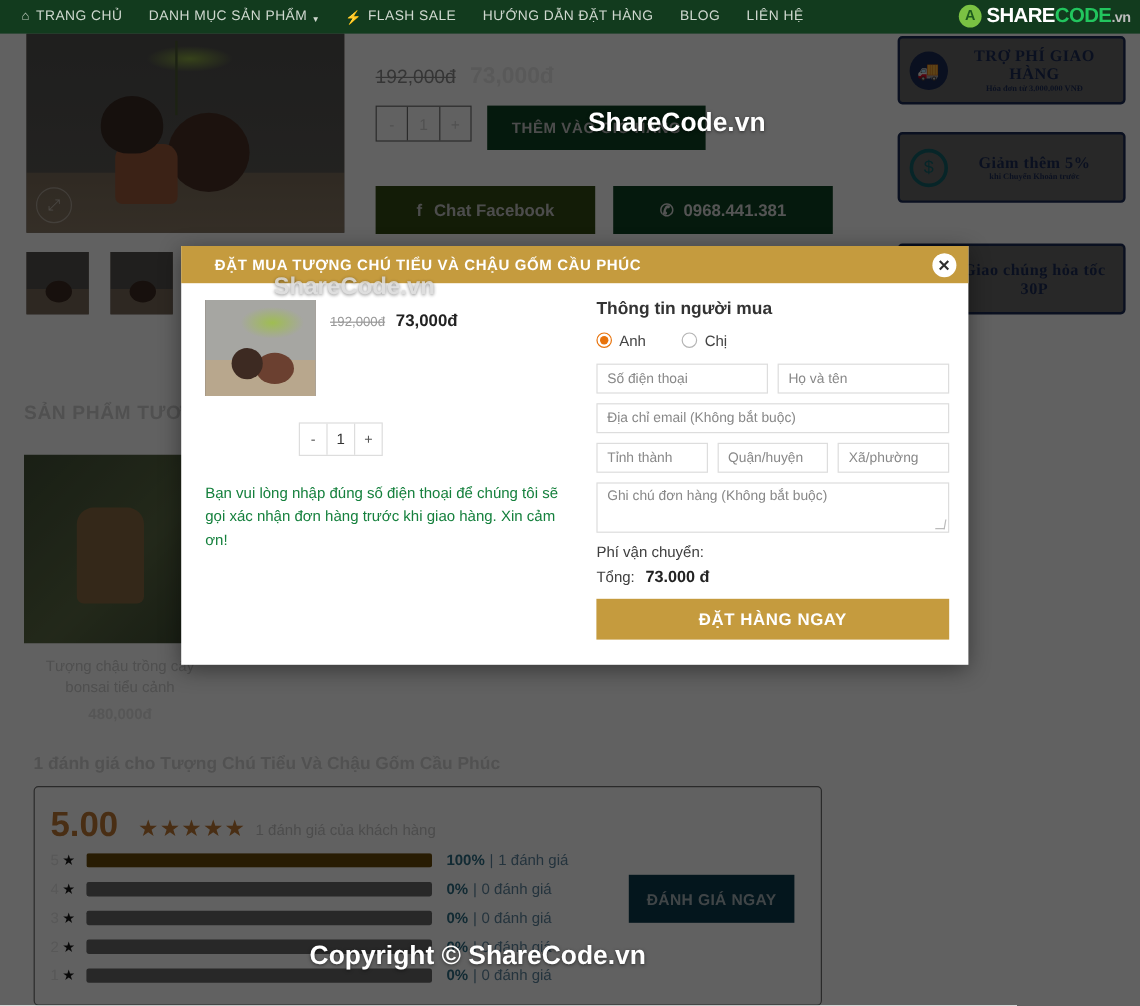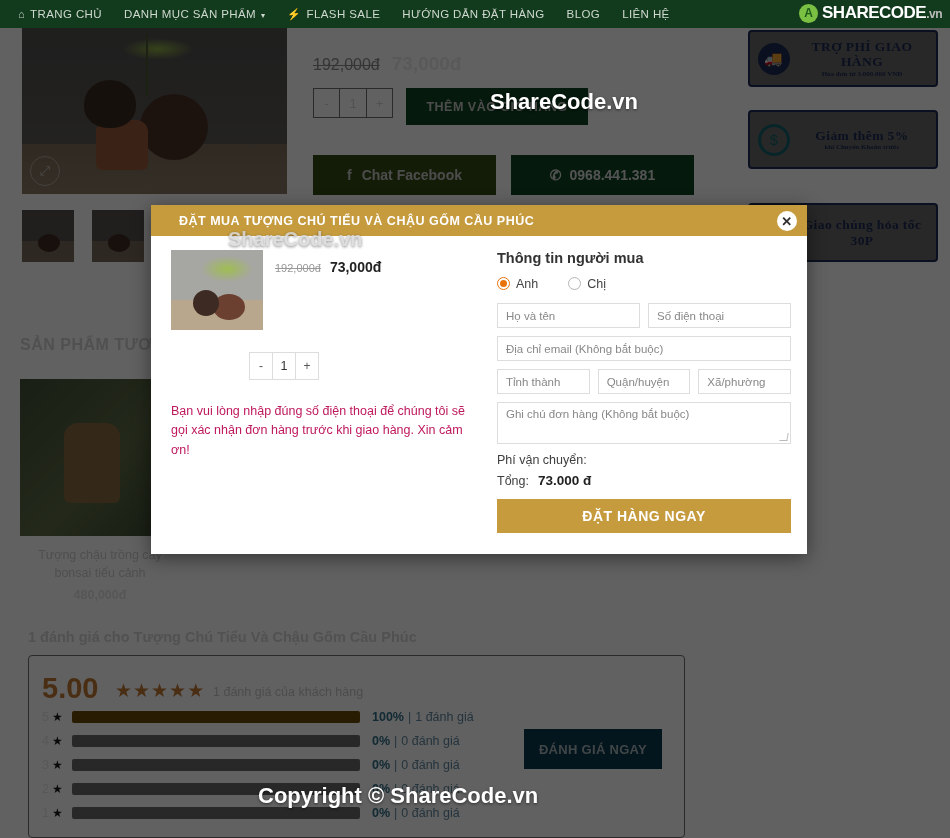--- a/index.html
+++ b/index.html
@@ -31,21 +31,21 @@
     position:absolute; right:8px; top:3px;
     display:flex; align-items:center; gap:4px;
   }
   .brand-circle {
     width:19px; height:19px; border-radius:50%;
     background:#7ac143; color:#1d5c1d; font-size:12px; font-weight:bold;
     display:flex; align-items:center; justify-content:center;
   }
   .brand-txt { font-size:17px; font-weight:bold; letter-spacing:-.5px; }
   .brand-txt .w { color:#fff; }
-  .brand-txt .g { color:#ffffff; }
+  .brand-txt .g { color:#22c55e; }
   .brand-txt .s { color:#bcbcbc; font-size:12px; }
 
   
   .gallery-main {
     position:absolute; left:22px; top:28px; width:265px; height:166px;
     background:#6d6258; overflow:hidden;
   }
   .statue-scene { position:absolute; inset:0; }
   .bg-wall { position:absolute; left:0; top:0; right:0; height:70%; background:linear-gradient(#51514f,#5c5a56); }
   .bg-floor { position:absolute; left:0; bottom:0; right:0; height:30%; background:linear-gradient(#7d6e5c,#8a7a66); }
@@ -172,21 +172,21 @@
   .prod-info { flex:1; padding-top:2px; }
   .prod-name { font-size:14.5px; font-weight:bold; color:#333; line-height:1.32; }
   .prod-prices { margin-top:7px; display:flex; align-items:baseline; gap:9px; }
   .p-old { font-size:11px; color:#999; text-decoration:line-through; }
   .p-new { font-size:14px; font-weight:bold; color:#222; }
 
   .qty-mini { margin:22px 0 0 78px; display:flex; border:1px solid #ddd; width:70px; height:28px; }
   .qty-mini div { flex:1; display:flex; align-items:center; justify-content:center; font-size:12px; color:#555; }
   .qty-mini .qm { border-left:1px solid #ddd; border-right:1px solid #ddd; font-size:12.5px; color:#333; }
 
-  .note { margin-top:22px; font-size:12.5px; color:#be185d; line-height:1.55; }
+  .note { margin-top:22px; font-size:12.5px; color:#15803d; line-height:1.55; }
 
   .mr-title { font-size:14.5px; font-weight:bold; color:#333; margin-bottom:11px; }
   .radio-row { display:flex; align-items:center; gap:30px; margin-bottom:12px; }
   .radio { display:flex; gap:6px; font-size:12.5px; color:#444; }
   .rdot { width:13px; height:13px; border-radius:50%; border:1px solid #b5b5b5; background:#fff; display:flex; align-items:center; justify-content:center; }
   .rdot.on { border-color:#e8730c; }
   .rdot.on::after { content:""; width:7px; height:7px; border-radius:50%; background:#e8730c; }
 
   .frow { display:flex; gap:8px; margin-bottom:8px; }
   .fin {
@@ -435,22 +435,22 @@
             <span class="rdot on"></span>
             <span>Anh</span>
           </label>
           <label class="radio">
             <span class="rdot"></span>
             <span>Chị</span>
           </label>
         </div>
 
         <div class="frow">
+          <div class="fin" style="flex:1">Số điện thoại</div>
           <div class="fin" style="flex:1">Họ và tên</div>
-          <div class="fin" style="flex:1">Số điện thoại</div>
         </div>
         <div class="frow">
           <div class="fin">Địa chỉ email (Không bắt buộc)</div>
         </div>
         <div class="frow">
           <div class="fin" style="flex:1">Tỉnh thành</div>
           <div class="fin" style="flex:1">Quận/huyện</div>
           <div class="fin" style="flex:1">Xã/phường</div>
         </div>
         <div class="fta">Ghi chú đơn hàng (Không bắt buộc)</div>

